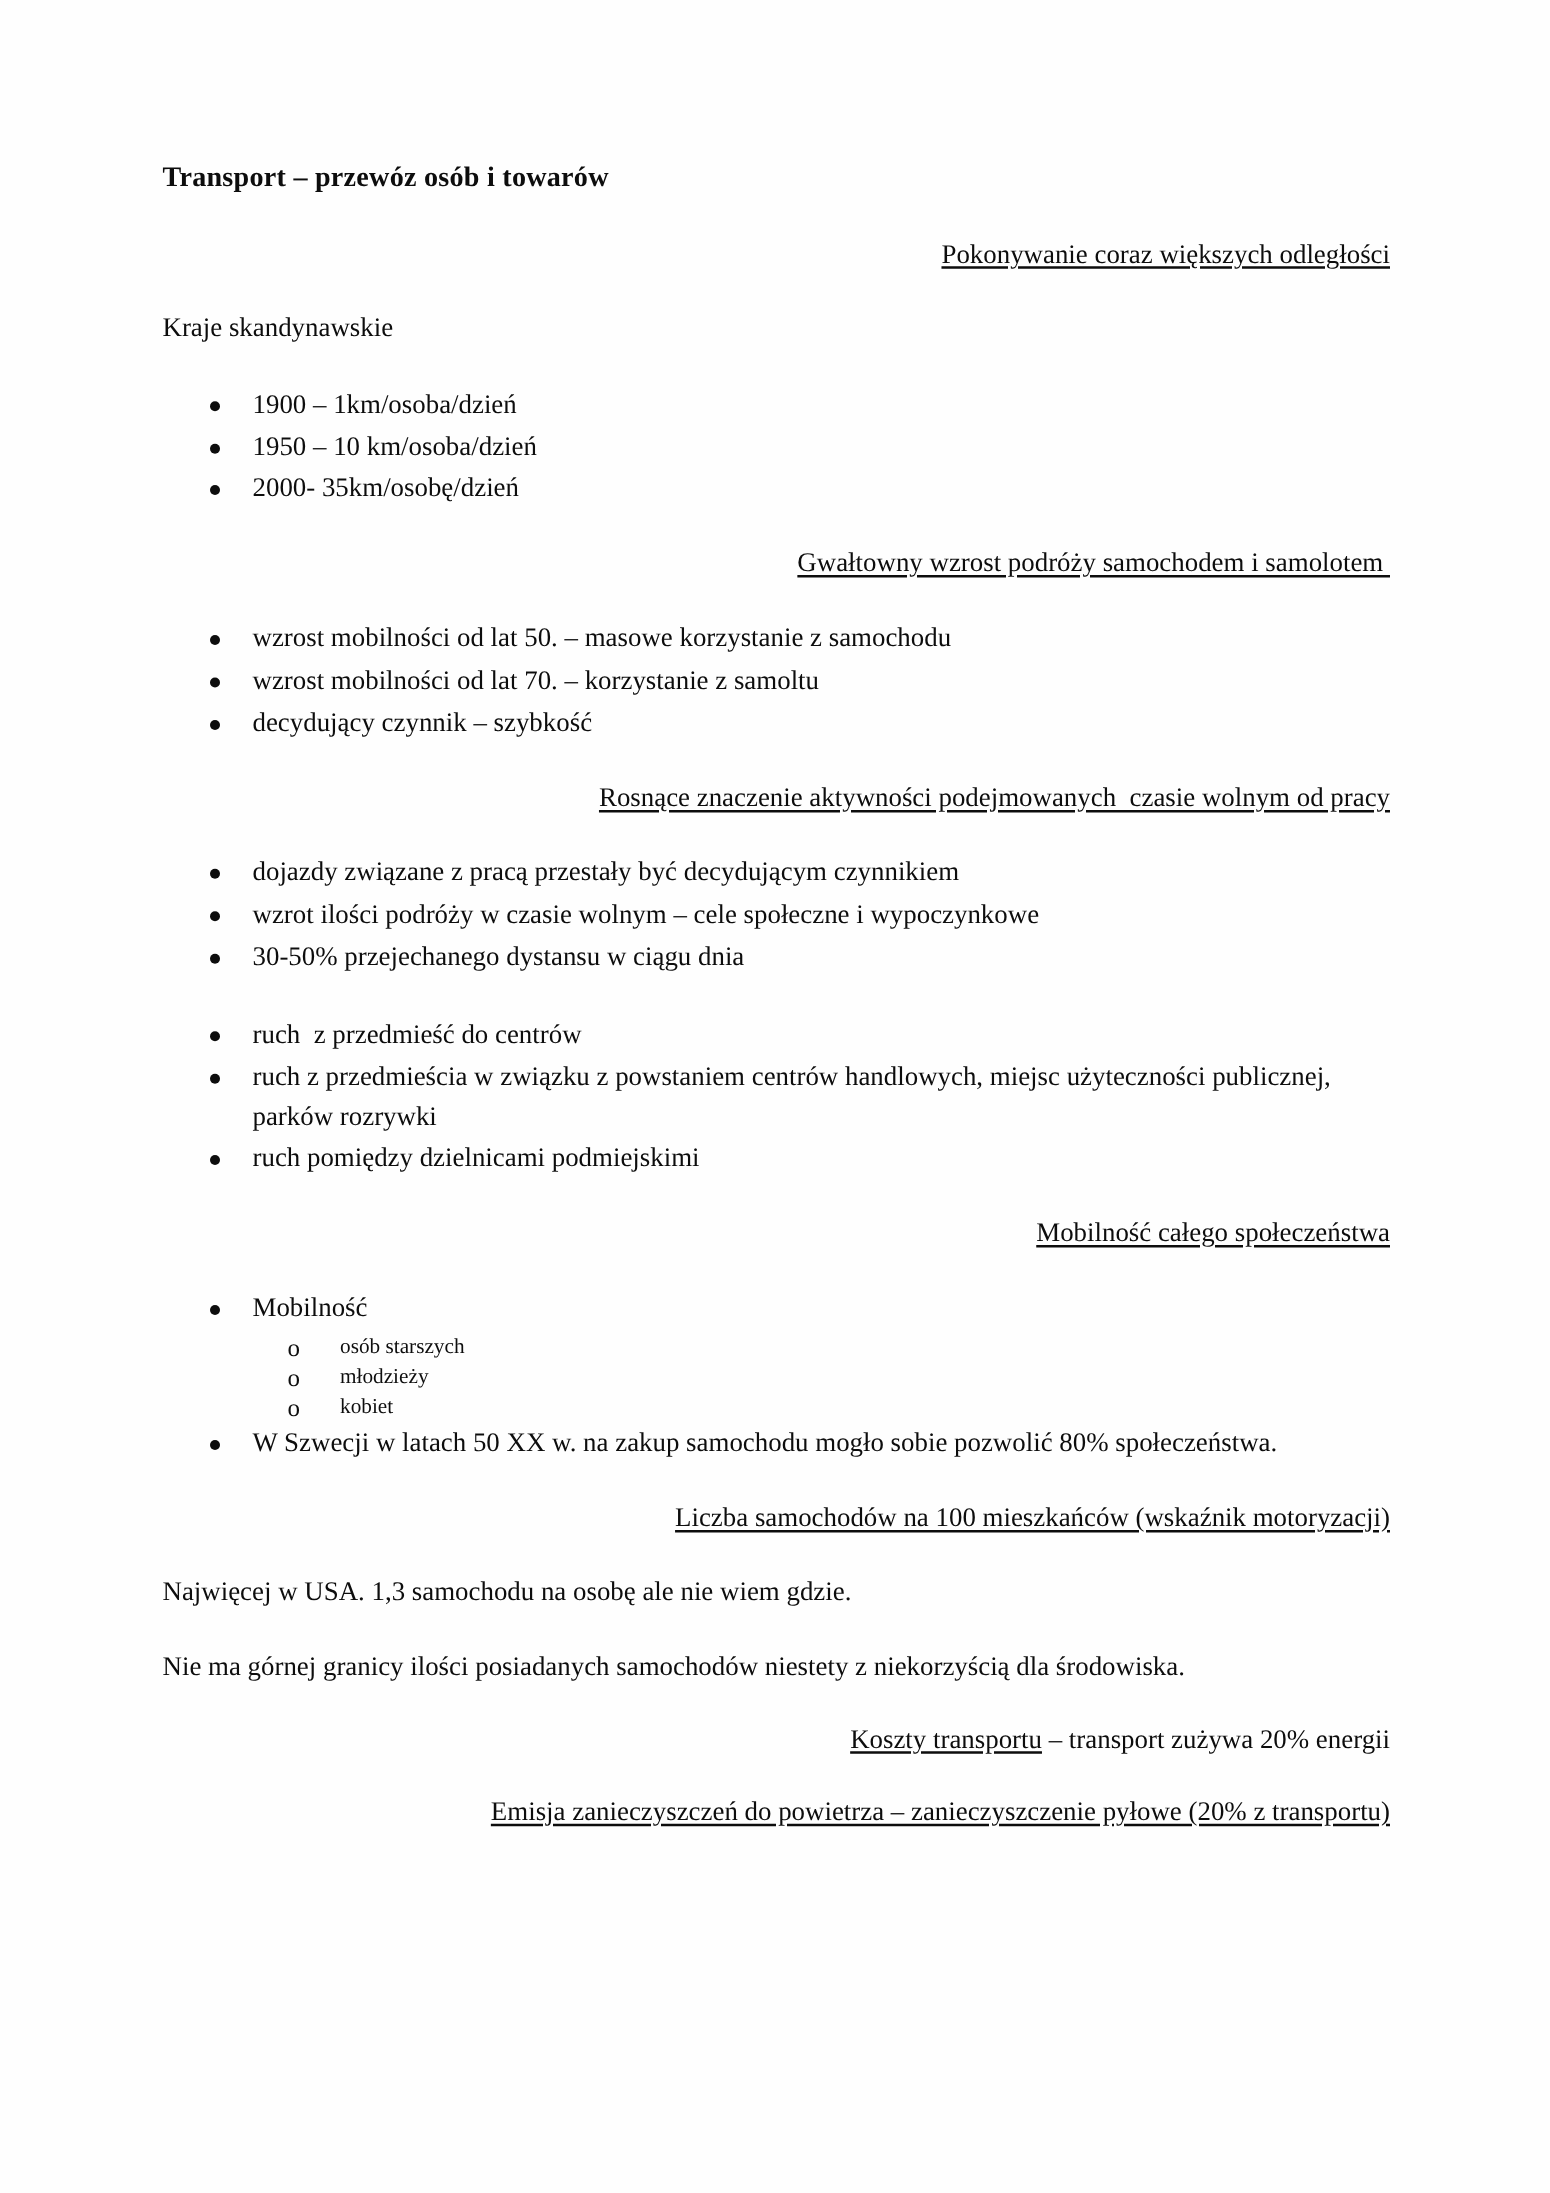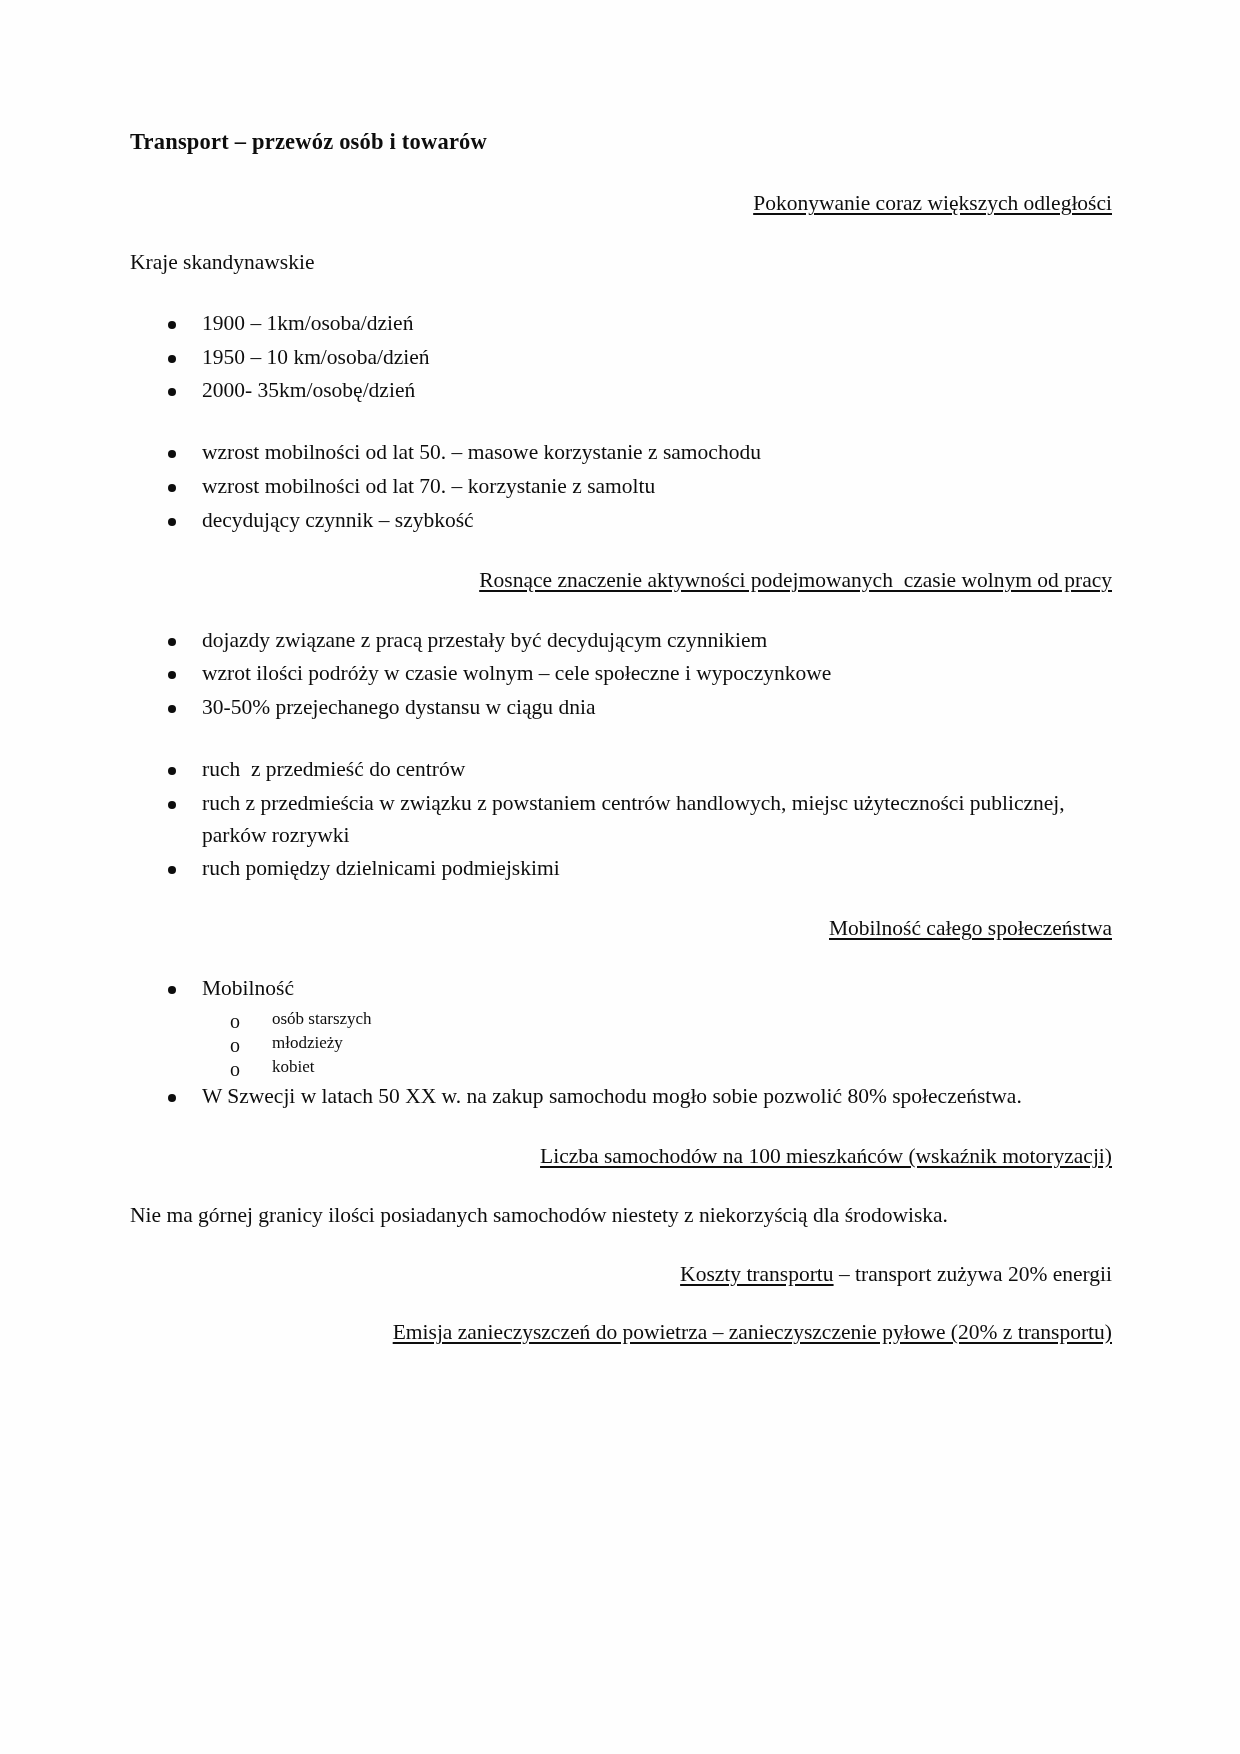--- a/index.html
+++ b/index.html
@@ -123,20 +123,21 @@
     <div class="section-heading"><span class="u">Pokonywanie coraz większych odległości</span></div>
 
     <div class="para">Kraje skandynawskie</div>
 
     <ul class="lvl1">
       <li><span class="txt">1900 – 1km/osoba/dzień</span></li>
       <li><span class="txt">1950 – 10 km/osoba/dzień</span></li>
       <li><span class="txt">2000- 35km/osobę/dzień</span></li>
     </ul>
 
+    <div class="section-heading"><span class="u">Gwałtowny wzrost podróży samochodem i samolotem </span></div>
 
     <ul class="lvl1">
       <li><span class="txt">wzrost mobilności od lat 50. – masowe korzystanie z samochodu</span></li>
       <li><span class="txt">wzrost mobilności od lat 70. – korzystanie z samoltu</span></li>
       <li><span class="txt">decydujący czynnik – szybkość</span></li>
     </ul>
 
     <div class="section-heading"><span class="u">Rosnące znaczenie aktywności podejmowanych  czasie wolnym od pracy</span></div>
 
     <ul class="lvl1">
@@ -161,20 +162,21 @@
           <li><span class="txt">osób starszych</span></li>
           <li><span class="txt">młodzieży</span></li>
           <li><span class="txt">kobiet</span></li>
         </ul>
       </li>
       <li><span class="txt">W Szwecji w latach 50 XX w. na zakup samochodu mogło sobie pozwolić 80% społeczeństwa.</span></li>
     </ul>
 
     <div class="section-heading"><span class="u">Liczba samochodów na 100 mieszkańców (wskaźnik motoryzacji)</span></div>
 
+    <div class="para">Najwięcej w USA. 1,3 samochodu na osobę  ale nie wiem gdzie.</div>
 
     <div class="para">Nie ma górnej granicy ilości posiadanych samochodów niestety z niekorzyścią dla środowiska.</div>
 
     <div class="section-heading"><span class="u">Koszty transportu</span><span class="txt"> – transport zużywa 20% energii</span></div>
 
     <div class="section-heading"><span class="u">Emisja zanieczyszczeń do powietrza – zanieczyszczenie pyłowe (20% z transportu)</span></div>
 
   </div>
 </div>
 

